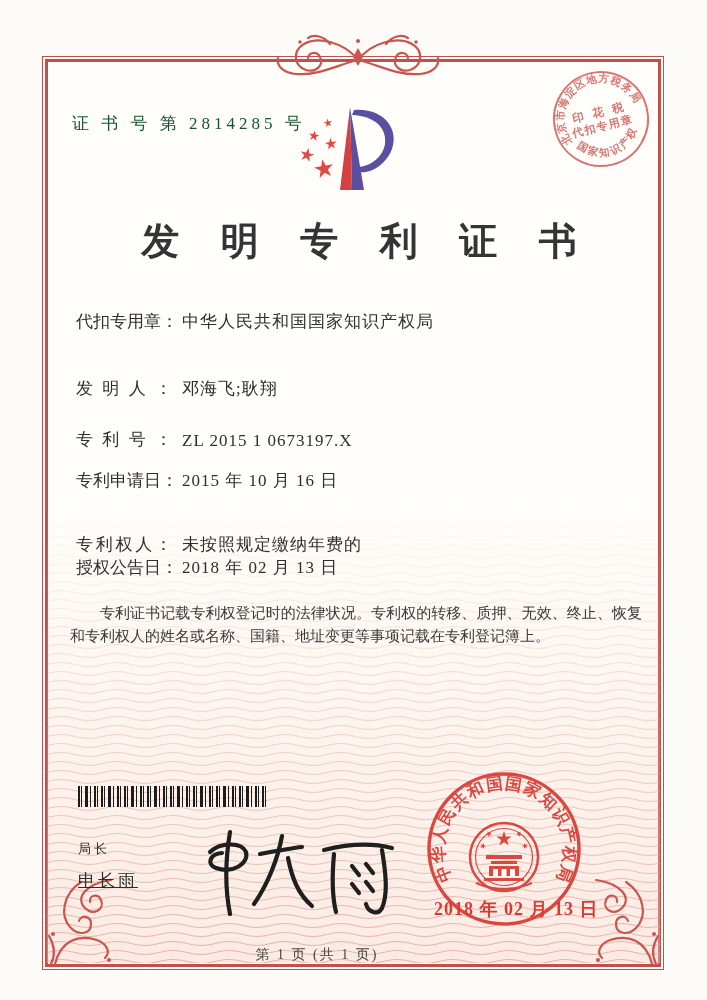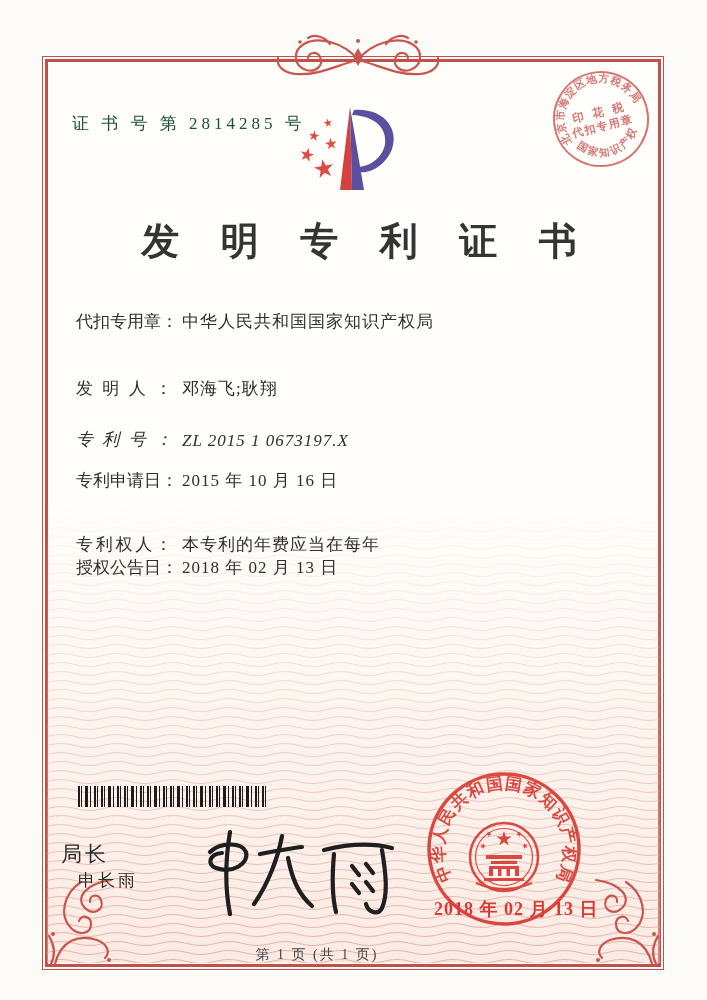--- a/index.html
+++ b/index.html
@@ -43,22 +43,22 @@
     left:78px;top:786px;width:188px;height:21px;
     background:repeating-linear-gradient(90deg,
       #1c1c1c 0 2px,transparent 2px 3px,
       #1c1c1c 3px 4px,transparent 4px 7px,
       #1c1c1c 7px 10px,transparent 10px 12px,
       #1c1c1c 12px 13px,transparent 13px 16px,
       #1c1c1c 16px 18px,transparent 18px 19px,
       #1c1c1c 19px 20px,transparent 20px 23px);
   }
   
-  .director-title{left:61px;top:840px;font-size:21px;letter-spacing:3px;color:#2c2c2c;}
-  .director-name{left:78px;top:869px;font-size:17px;letter-spacing:3px;color:#2c2c2c;}
+  .director-title{left:78px;top:840px;font-size:13px;letter-spacing:3px;color:#2c2c2c;}
+  .director-name{left:78px;top:869px;font-size:17px;letter-spacing:3px;color:#2c2c2c;text-decoration:underline;}
   .seal-date{
     left:434px;top:897px;font-size:18px;letter-spacing:1px;
     color:#d83a34;font-weight:700;
   }
   .footer-page{left:0;top:946px;width:634px;text-align:center;font-size:14px;color:#444;letter-spacing:2px;}
   
   svg{display:block;}
   .red-stroke{stroke:#c8564e;fill:none;stroke-width:2.2;stroke-linecap:round;}
 </style>
 </head>
@@ -162,34 +162,35 @@
 </svg>
 
 <div class="abs title">发 明 专 利 证 书</div>
 
 <div class="abs field" style="top:310px;">
   <span class="lab">代扣专用章：</span><span class="val">中华人民共和国国家知识产权局</span>
 </div>
 <div class="abs field" style="top:377px;">
   <span class="lab">发明人：</span><span class="val">邓海飞;耿翔</span>
 </div>
-<div class="abs field" style="top:428px;font-style:italic;">
+<div class="abs field" style="top:428px;">
   <span class="lab">专利号：</span><span class="val">ZL 2015 1 0673197.X</span>
 </div>
 <div class="abs field" style="top:469px;">
   <span class="lab">专利申请日：</span><span class="val">2015 年 10 月 16 日</span>
 </div>
 <div class="abs field" style="top:533px;">
-  <span class="lab">专利权人：</span><span class="val">本专利的年费应当在每年</span>
+  <span class="lab">专利权人：</span><span class="val">未按照规定缴纳年费的</span>
 </div>
 <div class="abs field" style="top:556px;">
   <span class="lab">授权公告日：</span><span class="val">2018 年 02 月 13 日</span>
 </div>
 
 <div class="abs body-text">
+  <p>专利证书记载专利权登记时的法律状况。专利权的转移、质押、无效、终止、恢复和专利权人的姓名或名称、国籍、地址变更等事项记载在专利登记簿上。</p>
 </div>
 
 <div class="abs barcode"></div>
 
 <div class="abs director-title">局长</div>
 <div class="abs director-name">申长雨</div>
 
 <svg class="abs" style="left:196px;top:826px;" width="200" height="90" viewBox="0 0 200 90">
   <g fill="none" stroke="#1f1f1f" stroke-width="4.2" stroke-linecap="round" stroke-linejoin="round">
     <path d="M34,6 C30,30 28,58 34,88"></path>

